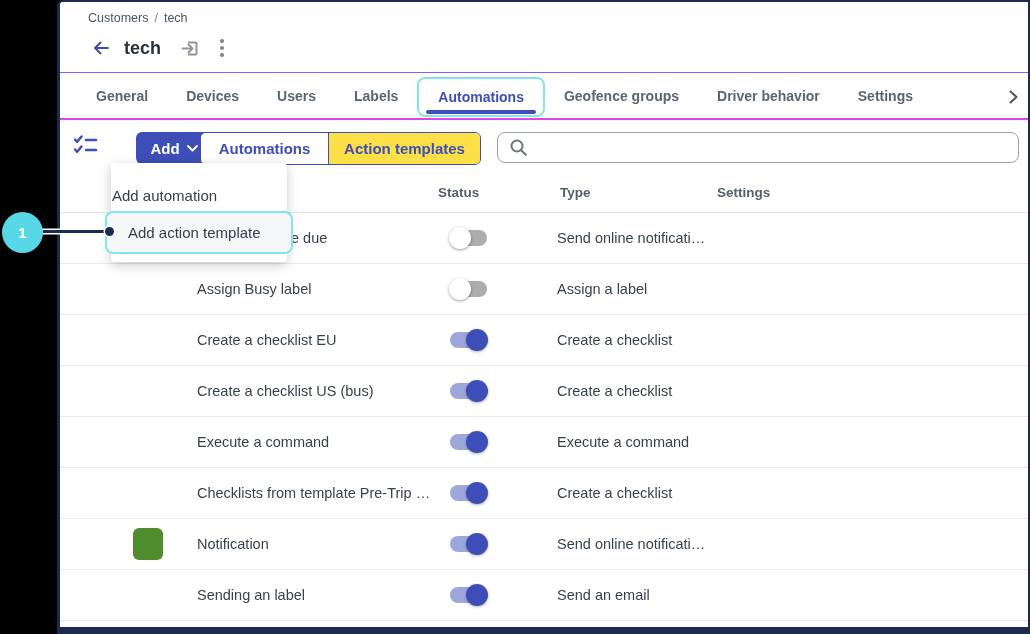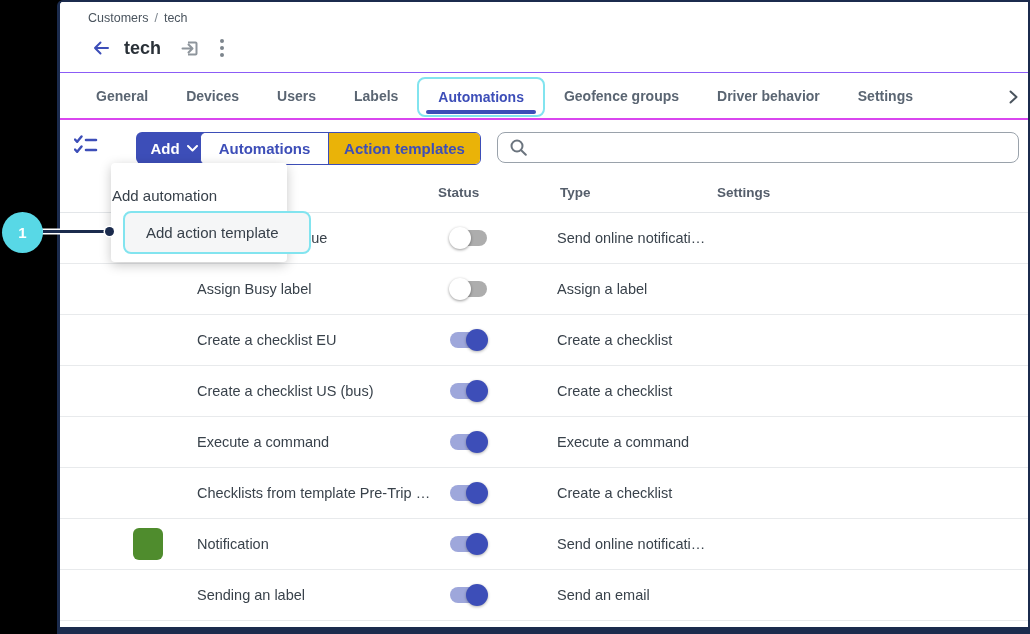--- a/index.html
+++ b/index.html
@@ -52,21 +52,21 @@
   .segmented {
     position:absolute; left:140px; top:12px; height:33px;
     display:flex; border:1.5px solid #3D4EB8; border-radius:6px; overflow:hidden; background:#fff;
   }
   .segment {
     display:flex; align-items:center; justify-content:center;
     font-size:15px; font-weight:600; color:#3D4EB8; cursor:pointer; background:#fff;
   }
   .segment.first { width:128px; border-right:1.5px solid #3D4EB8; }
   .segment.second { width:151px; }
-  .segment.selected { background:#eab308; font-weight:700; }
+  .segment.selected { background:#fde047; font-weight:700; }
   .search-box {
     position:absolute; left:437px; top:12px; width:522px; height:31px;
     border:1.5px solid #9AA2AB; border-radius:8px; background:#fff;
     display:flex; align-items:center; padding-left:12px;
   }
   .search-box input {
     border:none; outline:none; flex:1; font-size:14.5px; color:#333; margin-left:9px; font-family:inherit; background:transparent;
   }
   .search-box input::placeholder { color:#8A94A0; }
   
@@ -93,21 +93,21 @@
   .menu {
     position:absolute; left:111px; top:163px; width:176px; height:99px;
     background:#fff; border-radius:4px; box-shadow:0 3px 12px rgba(0,0,0,.22);
     z-index:20; padding-top:10px;
   }
   .menu-item1 { height:44px; display:flex; align-items:center; padding-left:1px; font-size:15px; color:#37404A; cursor:pointer; }
   .menu-item2 {
     position:absolute; left:105px; top:211px; width:188px; height:43px; z-index:21;
     background:#F5F6F7; border:2px solid #82E4EF; border-radius:8px;
     display:flex; align-items:center; padding-left:21px;
-    font-size:15px; color:#37404A; cursor:pointer;margin-left:18px;
+    font-size:15px; color:#37404A; cursor:pointer;
   }
   
   .callout-line { position:absolute; left:43px; top:230px; width:67px; height:3px; background:#1B2B4D; box-shadow:0 0 0 1.5px #fff; z-index:30; }
   .callout-dot { position:absolute; left:105px; top:227px; width:9px; height:9px; border-radius:50%; background:#1B2B4D; box-shadow:0 0 0 1.5px #fff; z-index:31; }
   .callout-circle {
     position:absolute; left:2px; top:212px; width:41px; height:41px; border-radius:50%;
     background:#58D8E6; color:#fff; font-size:15px; font-weight:700;
     display:flex; align-items:center; justify-content:center; z-index:32;
   }
   svg { display:block; }

